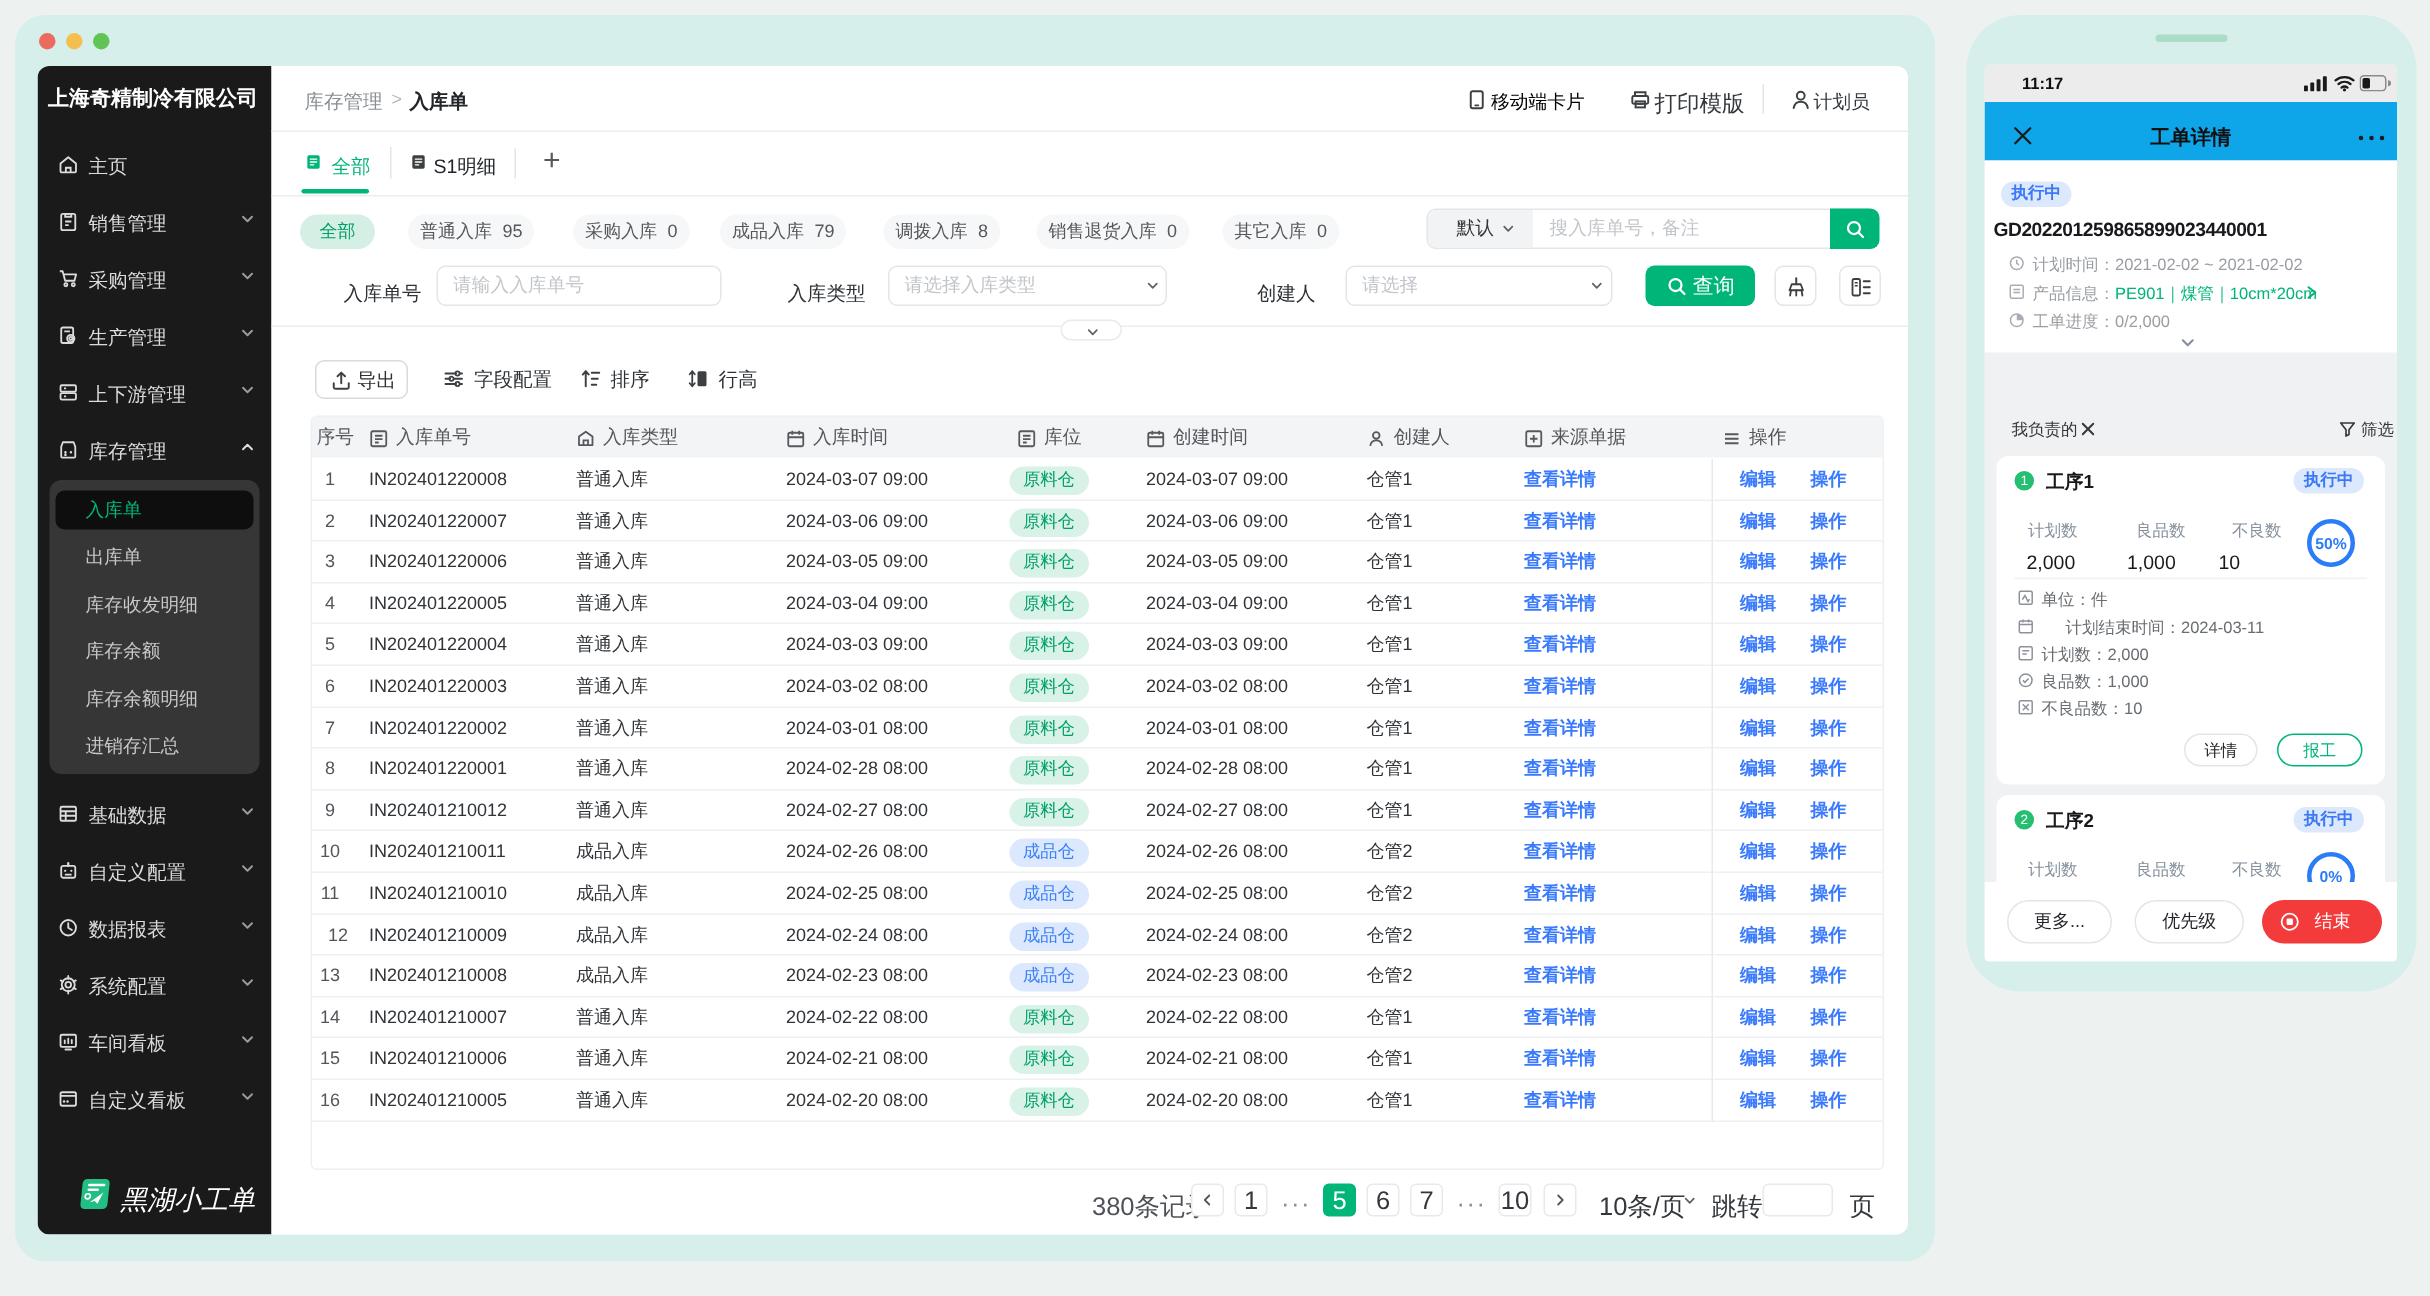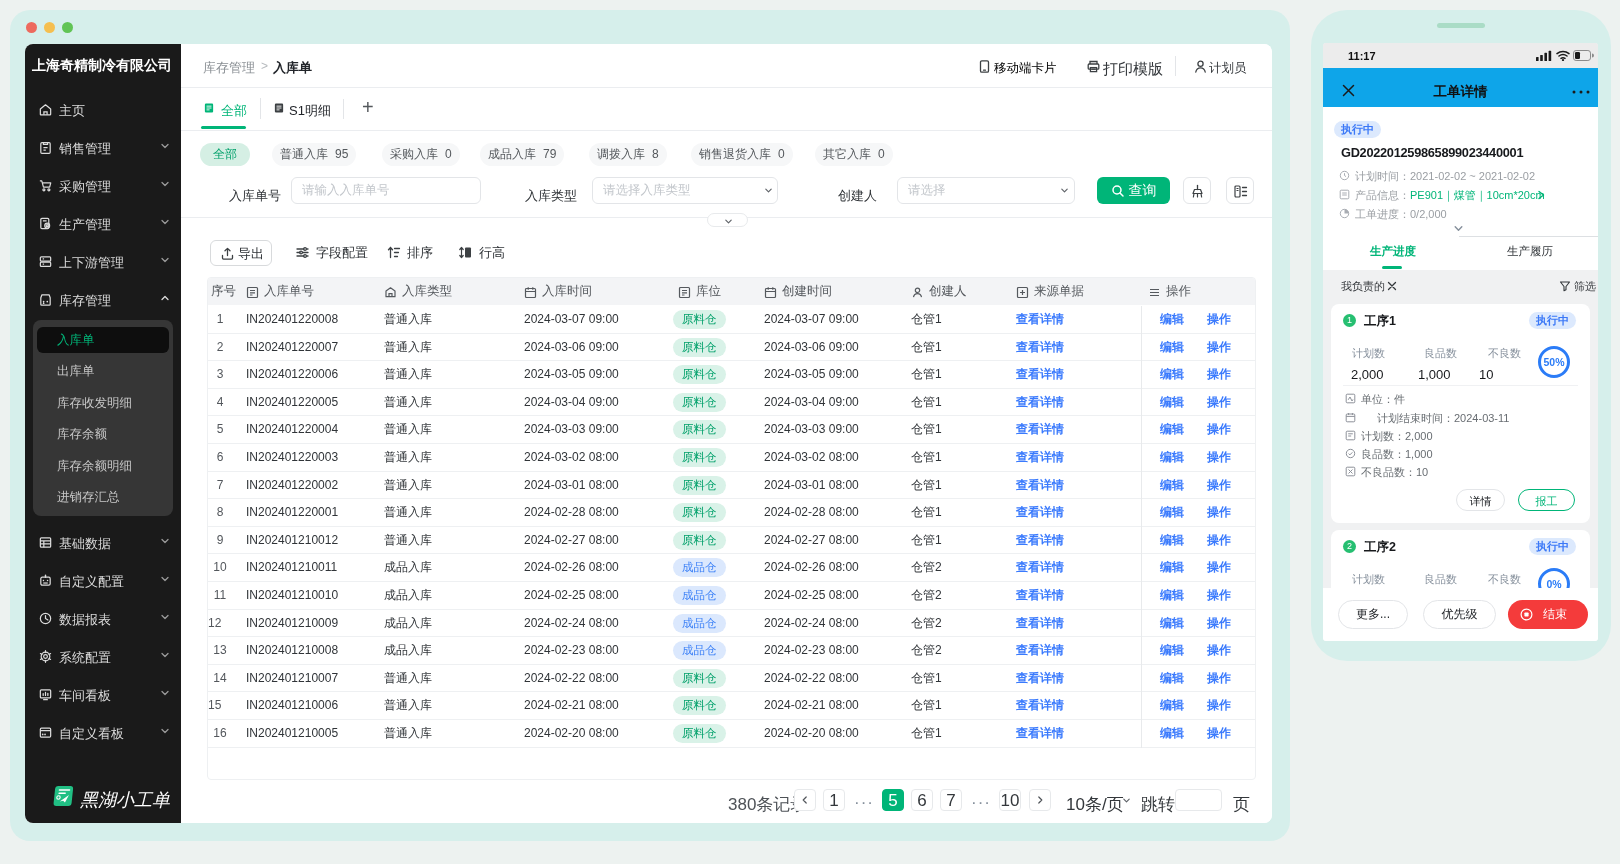--- a/index.html
+++ b/index.html
@@ -315,20 +315,37 @@
  <div class="abs" style="left:181px;top:8px;font-size:20px;color:#54585c;font-weight:300">+</div>
 </div>
 <div class="filters">
  <div class="pill act" style="left:19px;padding:0 13px">全部</div>
           <div class="pill" style="left:91px">普通入库<span style="margin-left:7px">95</span></div>
           <div class="pill" style="left:201px">采购入库<span style="margin-left:7px">0</span></div>
           <div class="pill" style="left:299px">成品入库<span style="margin-left:7px">79</span></div>
           <div class="pill" style="left:408px">调拨入库<span style="margin-left:7px">8</span></div>
           <div class="pill" style="left:510px">销售退货入库<span style="margin-left:7px">0</span></div>
           <div class="pill" style="left:634px">其它入库<span style="margin-left:7px">0</span></div>
+ <div class="abs" style="left:770px;top:8px;width:300px;height:27px;border:1px solid #e3e5e8;border-radius:6px;background:#fff">
+   <div class="abs" style="left:0;top:0;width:70px;height:25px;background:#f2f3f5;border-radius:5px 0 0 5px;font-size:12.5px;color:#33373b;line-height:25px;padding-left:19px">默认</div>
+   <div class="abs" style="left:49px;top:8px">
+              <svg width="9" height="9" viewBox="0 0 10 10" fill="none">
+                <path d="M2 3.5 5 6.5 8 3.5" stroke="#5f6368" stroke-width="1.3" fill="none" stroke-linecap="round" stroke-linejoin="round"></path>
+              </svg>
+            </div>
+   <div class="abs" style="left:81px;top:0;font-size:12.5px;color:#c2c6cb;line-height:25px">搜入库单号，备注</div>
+   <div class="abs" style="left:268px;top:-1px;width:33px;height:27px;background:#00b578;border-radius:0 6px 6px 0">
+              <div class="abs" style="left:10px;top:7px">
+                <svg width="14" height="14" viewBox="0 0 14 14" fill="none">
+                  <circle cx="6" cy="6" r="4" stroke="#fff" stroke-width="1.5" fill="none"></circle>
+                  <path d="m9 9 3 3" stroke="#fff" stroke-width="1.5" stroke-linecap="round"></path>
+                </svg>
+              </div>
+            </div>
+ </div>
  <div class="lbl" style="left:48px">入库单号</div>
  <div class="inp" style="left:110px;width:190px">请输入入库单号</div>
  <div class="lbl" style="left:344px">入库类型</div>
  <div class="inp" style="left:411px;width:186px">请选择入库类型</div>
  <div class="sel-ch" style="left:583px;top:55px">
             <svg width="9" height="9" viewBox="0 0 10 10" fill="none">
               <path d="M2 3.5 5 6.5 8 3.5" stroke="#5f6368" stroke-width="1.3" fill="none" stroke-linecap="round" stroke-linejoin="round"></path>
             </svg>
           </div>
  <div class="lbl" style="left:657px">创建人</div>
@@ -586,21 +603,21 @@
 <div class="td" style="left:316px">2024-02-25 08:00</div>
 <div class="td" style="left:465px"><span class="tag b">成品仓</span></div>
 <div class="td" style="left:556px">2024-02-25 08:00</div>
 <div class="td" style="left:703px">仓管2</div>
 <div class="td blue" style="left:808px;font-weight:bold">查看详情</div>
 <div class="opsep"></div>
 <div class="td blue" style="left:952px;font-weight:bold">编辑</div>
 <div class="td blue" style="left:999px;font-weight:bold">操作</div>
 </div>
           <div class="tr" style="top:331.6px">
-<div class="td" style="left:0px;width:24px;text-align:left;color:#53575c">12</div>
+<div class="td" style="left:0px;width:24px;text-align:right;color:#53575c">12</div>
 <div class="td" style="left:38px">IN202401210009</div>
 <div class="td" style="left:176px">成品入库</div>
 <div class="td" style="left:316px">2024-02-24 08:00</div>
 <div class="td" style="left:465px"><span class="tag b">成品仓</span></div>
 <div class="td" style="left:556px">2024-02-24 08:00</div>
 <div class="td" style="left:703px">仓管2</div>
 <div class="td blue" style="left:808px;font-weight:bold">查看详情</div>
 <div class="opsep"></div>
 <div class="td blue" style="left:952px;font-weight:bold">编辑</div>
 <div class="td blue" style="left:999px;font-weight:bold">操作</div>
@@ -625,21 +642,21 @@
 <div class="td" style="left:316px">2024-02-22 08:00</div>
 <div class="td" style="left:465px"><span class="tag">原料仓</span></div>
 <div class="td" style="left:556px">2024-02-22 08:00</div>
 <div class="td" style="left:703px">仓管1</div>
 <div class="td blue" style="left:808px;font-weight:bold">查看详情</div>
 <div class="opsep"></div>
 <div class="td blue" style="left:952px;font-weight:bold">编辑</div>
 <div class="td blue" style="left:999px;font-weight:bold">操作</div>
 </div>
           <div class="tr" style="top:414.4px">
-<div class="td" style="left:0px;width:24px;color:#53575c">15</div>
+<div class="td" style="left:0px;width:24px;text-align:center;color:#53575c">15</div>
 <div class="td" style="left:38px">IN202401210006</div>
 <div class="td" style="left:176px">普通入库</div>
 <div class="td" style="left:316px">2024-02-21 08:00</div>
 <div class="td" style="left:465px"><span class="tag">原料仓</span></div>
 <div class="td" style="left:556px">2024-02-21 08:00</div>
 <div class="td" style="left:703px">仓管1</div>
 <div class="td blue" style="left:808px;font-weight:bold">查看详情</div>
 <div class="opsep"></div>
 <div class="td blue" style="left:952px;font-weight:bold">编辑</div>
 <div class="td blue" style="left:999px;font-weight:bold">操作</div>
@@ -729,21 +746,21 @@
  <div class="abs" style="left:249px;top:22px">
           <svg width="18" height="4" viewBox="0 0 18 4" fill="none">
             <circle cx="2" cy="2" r="1.5" fill="#1a1a1a"></circle>
             <circle cx="9" cy="2" r="1.5" fill="#1a1a1a"></circle>
             <circle cx="16" cy="2" r="1.5" fill="#1a1a1a"></circle>
           </svg>
         </div>
 </div>
 <div class="pcard-top">
  <div class="pbadge" style="left:11px;top:14px">执行中</div>
- <div class="abs" style="left:18px;top:38px;font-size:12.8px;font-weight:bold;color:#17191c;letter-spacing:-0.3px">GD202201259865899023440001</div>
+ <div class="abs" style="left:6px;top:38px;font-size:12.8px;font-weight:bold;color:#17191c;letter-spacing:-0.3px">GD202201259865899023440001</div>
  <div class="pinfo" style="left:16px;top:62px"><span style="position:absolute;left:0;top:1px">
             <svg width="11" height="11" viewBox="0 0 11 11" fill="none">
               <circle cx="5.5" cy="5.5" r="4.2" stroke="#a9adb3" stroke-width="1" fill="none"></circle>
               <path d="M5.5 3.2v2.3L7 6.6" stroke="#a9adb3" stroke-width="1" fill="none"></path>
             </svg>
           </span><span style="margin-left:16px">计划时间：2021-02-02 ~ 2021-02-02</span></div>
  <div class="pinfo" style="left:16px;top:81px"><span style="position:absolute;left:0;top:1px">
             <svg width="11" height="11" viewBox="0 0 11 11" fill="none">
               <rect x="1.2" y="1.2" width="8.6" height="8.6" rx="1" stroke="#a9adb3" stroke-width="1" fill="none"></rect>
               <path d="M3.2 4h4.6M3.2 6h4.6" stroke="#a9adb3" stroke-width="1" fill="none"></path>
@@ -758,26 +775,20 @@
             <svg width="11" height="11" viewBox="0 0 11 11" fill="none">
               <circle cx="5.5" cy="5.5" r="4.2" stroke="#a9adb3" stroke-width="1" fill="none"></circle>
               <path d="M5.5 1.3a4.2 4.2 0 0 1 4.2 4.2H5.5Z" fill="#a9adb3"></path>
             </svg>
           </span><span style="margin-left:16px">工单进度：0/2,000</span></div>
  <div class="abs" style="left:130px;top:116px">
           <svg width="11" height="11" viewBox="0 0 10 10" fill="none">
             <path d="M2 3.5 5 6.5 8 3.5" stroke="#86909c" stroke-width="1.3" fill="none" stroke-linecap="round" stroke-linejoin="round"></path>
           </svg>
         </div>
-</div>
-<div class="ptabs">
- <div class="abs" style="left:136px;top:1px;width:139px;height:1px;background:#dde0e3"></div>
- <div class="abs" style="left:47px;top:9px;font-size:11.5px;color:#00b578;font-weight:bold">生产进度</div>
- <div class="abs" style="left:59px;top:31px;width:20px;height:3px;background:#00b578;border-radius:2px"></div>
- <div class="abs" style="left:184px;top:9px;font-size:11.5px;color:#33373b">生产履历</div>
 </div>
 <div class="pfilter">
  <div class="abs" style="left:18px;top:9px;font-size:11px;color:#33373b">我负责的</div>
  <div class="abs" style="left:64px;top:11px">
           <svg width="10" height="10" viewBox="0 0 10 10" fill="none">
             <path d="M1.5 1.5 8.5 8.5M8.5 1.5 1.5 8.5" stroke="#33373b" stroke-width="1.3" stroke-linecap="round"></path>
           </svg>
         </div>
  <div class="abs" style="left:236px;top:10px">
           <svg width="12" height="12" viewBox="0 0 12 12" fill="none">

